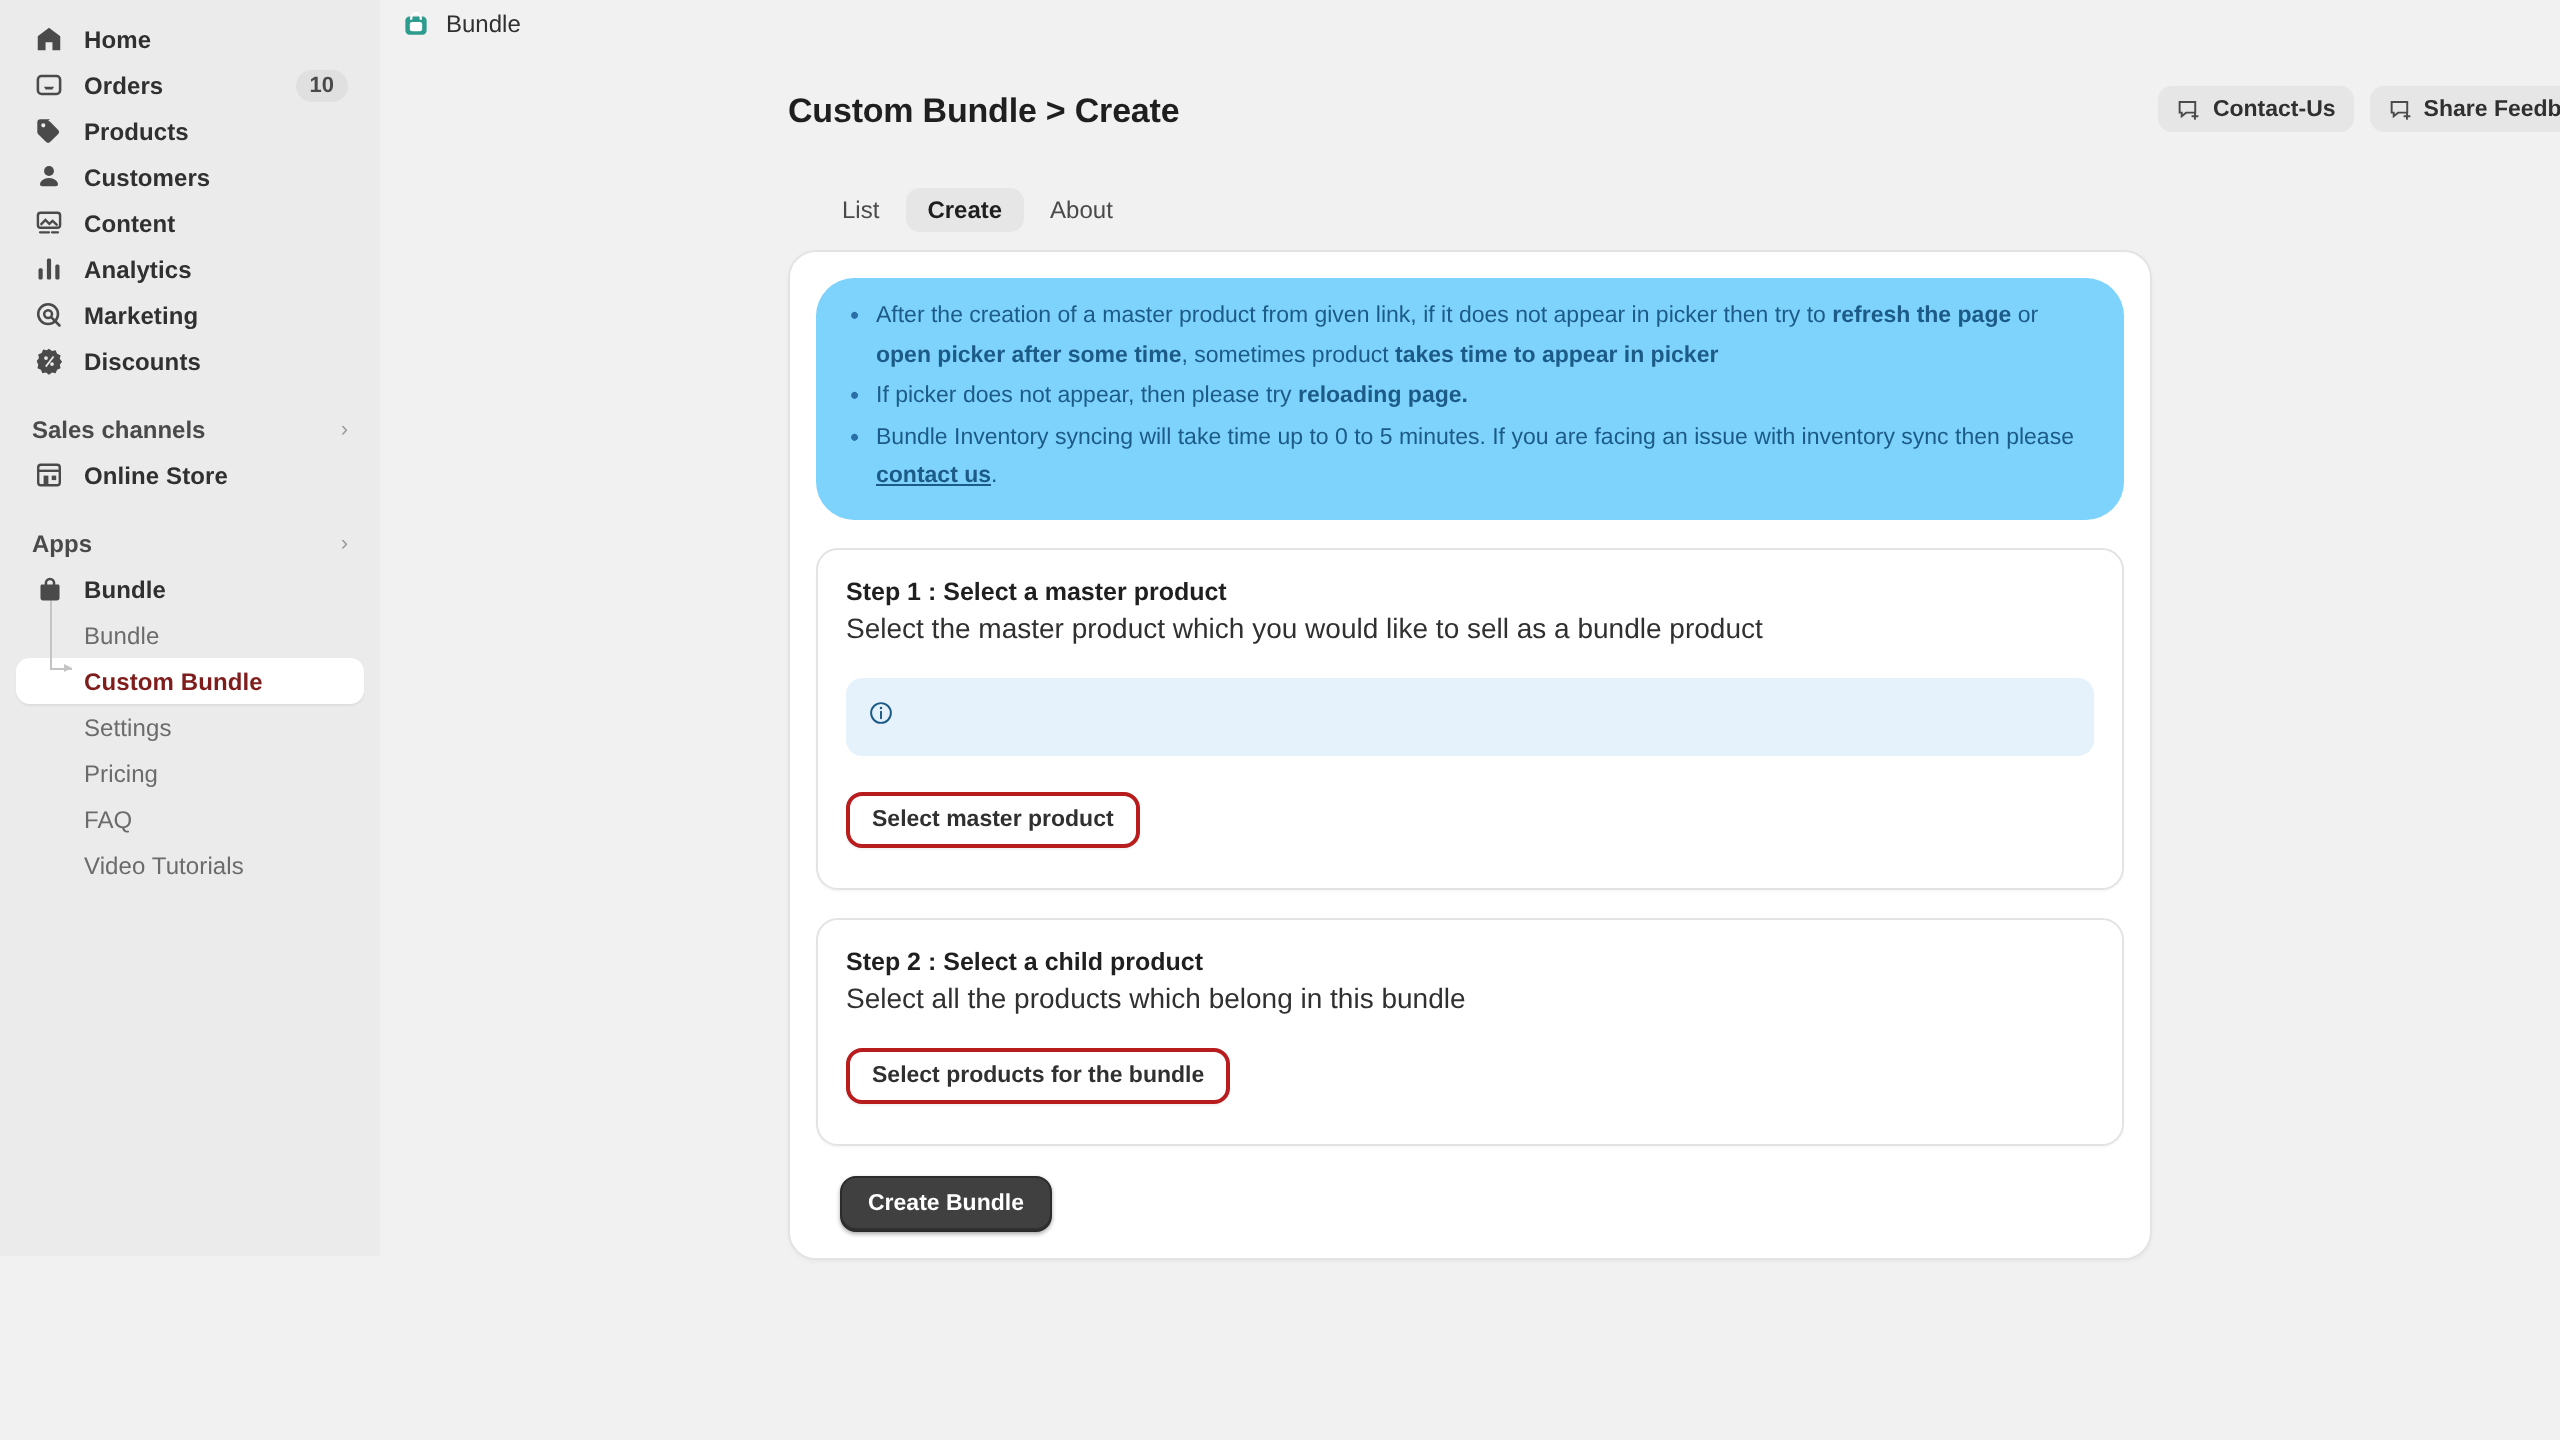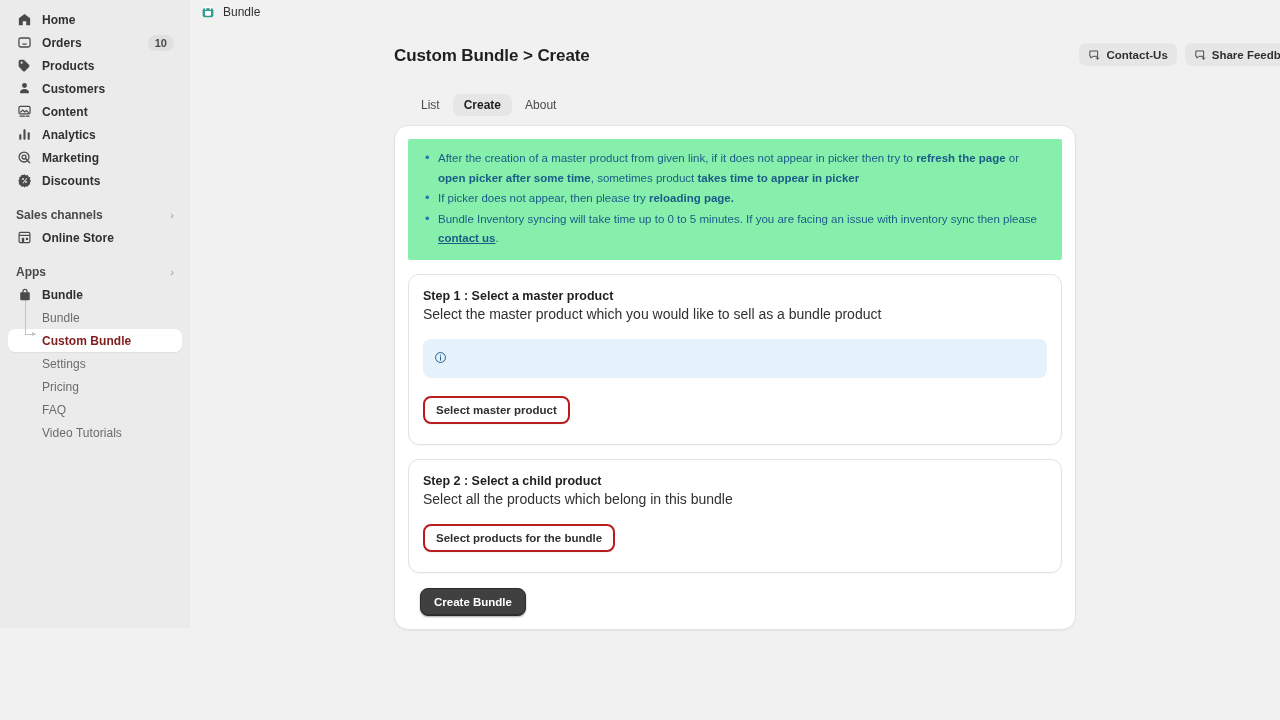--- a/index.html
+++ b/index.html
@@ -118,21 +118,21 @@
   .card-outer {
     margin-top: 9px; background: #fff; border-radius: 14px;
     border: 1px solid #e3e3e3;
     box-shadow: 0 1px 2px rgba(0,0,0,.045);
     padding: 13px;
     min-height: 480px;
   }
 
   
   .banner {
-    background: #86efac; border-radius: 2px;
+    background: #7dd3fc; border-radius: 19px;
     padding: 10px 14px 11px 14px;
   }
   .banner ul { list-style: none; }
   .banner li {
     position: relative; padding-left: 16px;
     font-size: 11.5px; line-height: 19.5px; color: #1c5b87;
     margin-bottom: 1px;
   }
   .banner li:last-child { margin-bottom: 0; }
   .banner li:before {

